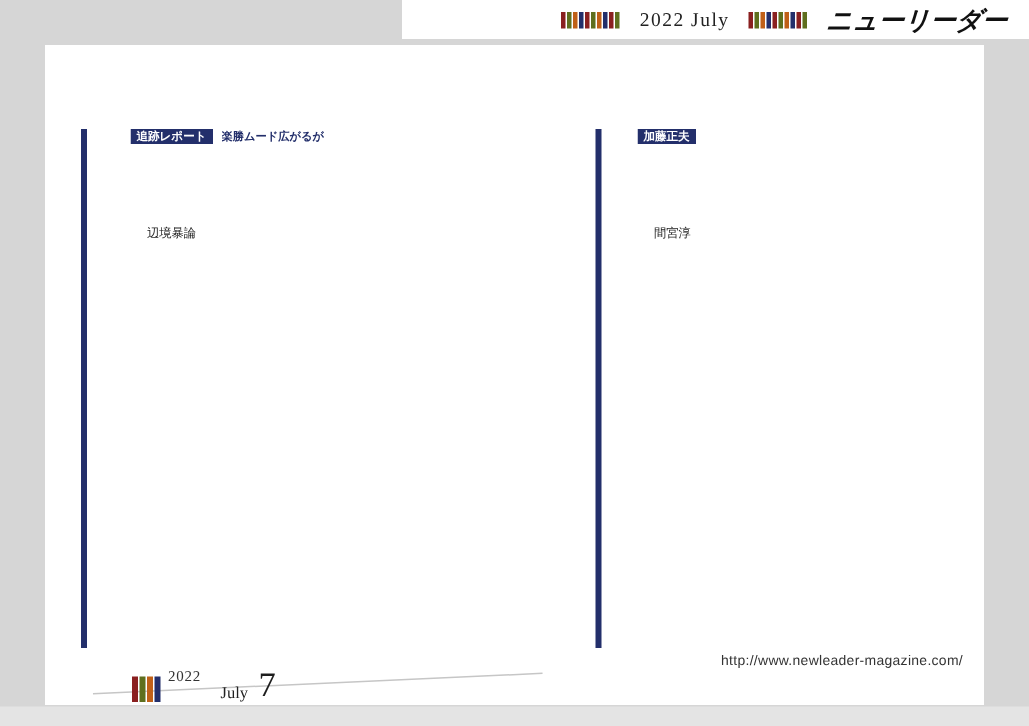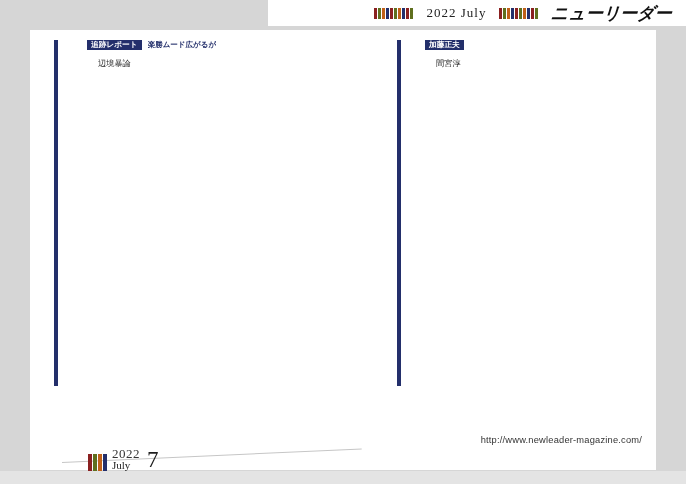--- a/index.html
+++ b/index.html
@@ -19,21 +19,21 @@
   .stripes{display:flex;align-items:center;gap:1px;}
   .stripes i{display:block;width:3px;height:11px;}
   .issue-date{font-family:"Liberation Serif","DejaVu Serif",serif;font-size:13px;color:#222;letter-spacing:1px;}
   .brand{
     font-family:"DejaVu Serif","Liberation Serif",serif;font-weight:bold;font-style:italic;
     font-size:17px;color:#111;letter-spacing:0px;transform:skewX(-4deg);white-space:nowrap;
   }
 
   
   .spread{position:absolute;left:30px;top:30px;width:626px;height:440px;background:#fff;display:flex;}
-  .page{width:313px;height:356px;overflow:hidden;box-sizing:border-box;padding-top:8px;}
+  .page{width:313px;height:356px;overflow:hidden;box-sizing:border-box;padding-top:8px;margin-top:46px;}
   .page.left .sec{margin-left:24px;border-left:4px solid var(--navy);padding-left:29px;padding-right:5px;}
   .page.right .sec{margin-left:54px;border-left:4px solid var(--navy);padding-left:24px;padding-right:7px;}
   .sec{box-sizing:border-box;}
 
   
   .line{display:flex;align-items:baseline;min-height:10.6px;line-height:10.9px;overflow:hidden;}
   .page.left .line{line-height:10.8px;}
   .line.bt{margin-top:1.5px;}
   .sg{display:block;white-space:nowrap;}
   .sg.title{font-weight:bold;color:#1d1d1d;font-size:8.6px;flex-shrink:1;min-width:0;overflow:hidden;}
@@ -44,22 +44,22 @@
     background:var(--navy);color:#fff;font-size:7.7px;font-weight:bold;
     line-height:9.8px;padding:0 4px 0.5px;margin:0.5px 0;flex-shrink:0;
   }
   .sg.note{color:var(--navy);font-size:7.5px;font-weight:bold;margin-left:6px;flex-shrink:1;min-width:0;overflow:hidden;}
 
   
   .diagonal{position:absolute;left:62px;top:462px;width:300px;height:0;border-top:1px solid #c6c6c6;transform:rotate(-2.6deg);transform-origin:left center;}
   .footer-logo{position:absolute;left:88px;top:447px;display:flex;align-items:flex-end;gap:5px;background:transparent;}
   .footer-logo .stripes i{width:4px;height:17px;}
   .fl-date{display:flex;flex-direction:column;align-items:flex-start;line-height:1;}
-  .fl-year{font-family:"Liberation Serif","DejaVu Serif",serif;font-size:13px;color:#333;letter-spacing:0.5px;}
-  .fl-month{font-family:"Liberation Serif","DejaVu Serif",serif;font-size:11px;color:#222;}
+  .fl-year{font-family:"Liberation Serif","DejaVu Serif",serif;font-size:10px;color:#333;letter-spacing:0.5px;}
+  .fl-month{font-family:"Liberation Serif","DejaVu Serif",serif;font-size:11px;color:#222;margin-left:35px;}
   .fl-number{font-family:"Liberation Serif","DejaVu Serif",serif;font-size:23px;color:#1d1d1d;line-height:0.9;margin-left:2px;}
   .footer-url{position:absolute;right:44px;top:435px;font-size:9.3px;color:#333;letter-spacing:0.2px;}
   .bottom-strip{position:absolute;left:0;right:0;bottom:0;height:13px;background:#e4e4e4;}
 </style>
 </head>
 <body>
 
 <div class="canvas">
 
   <div class="header-band">

